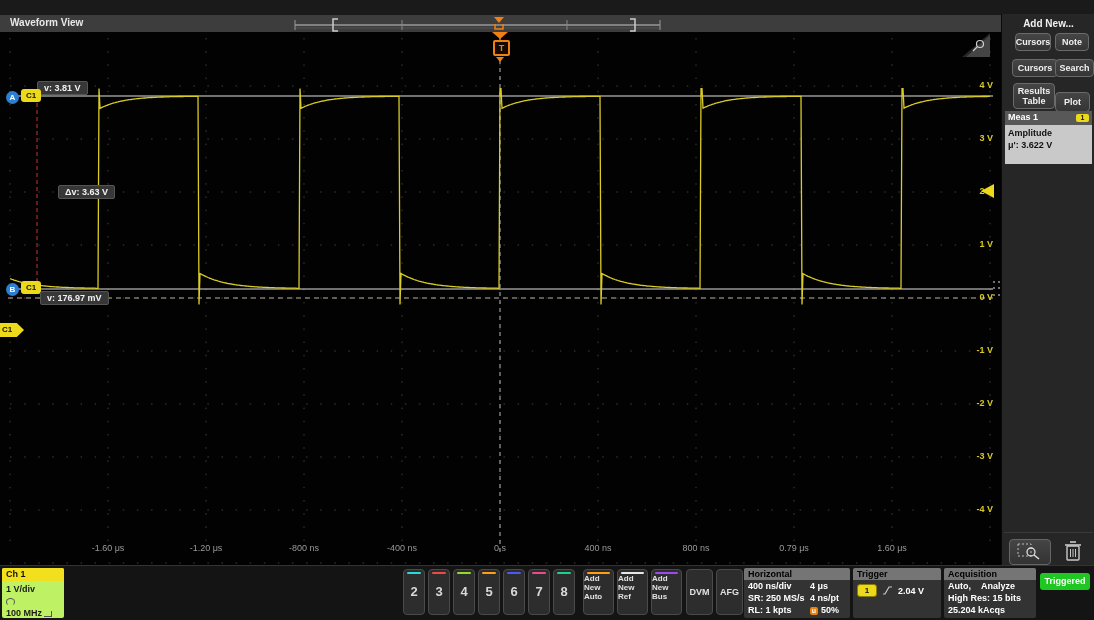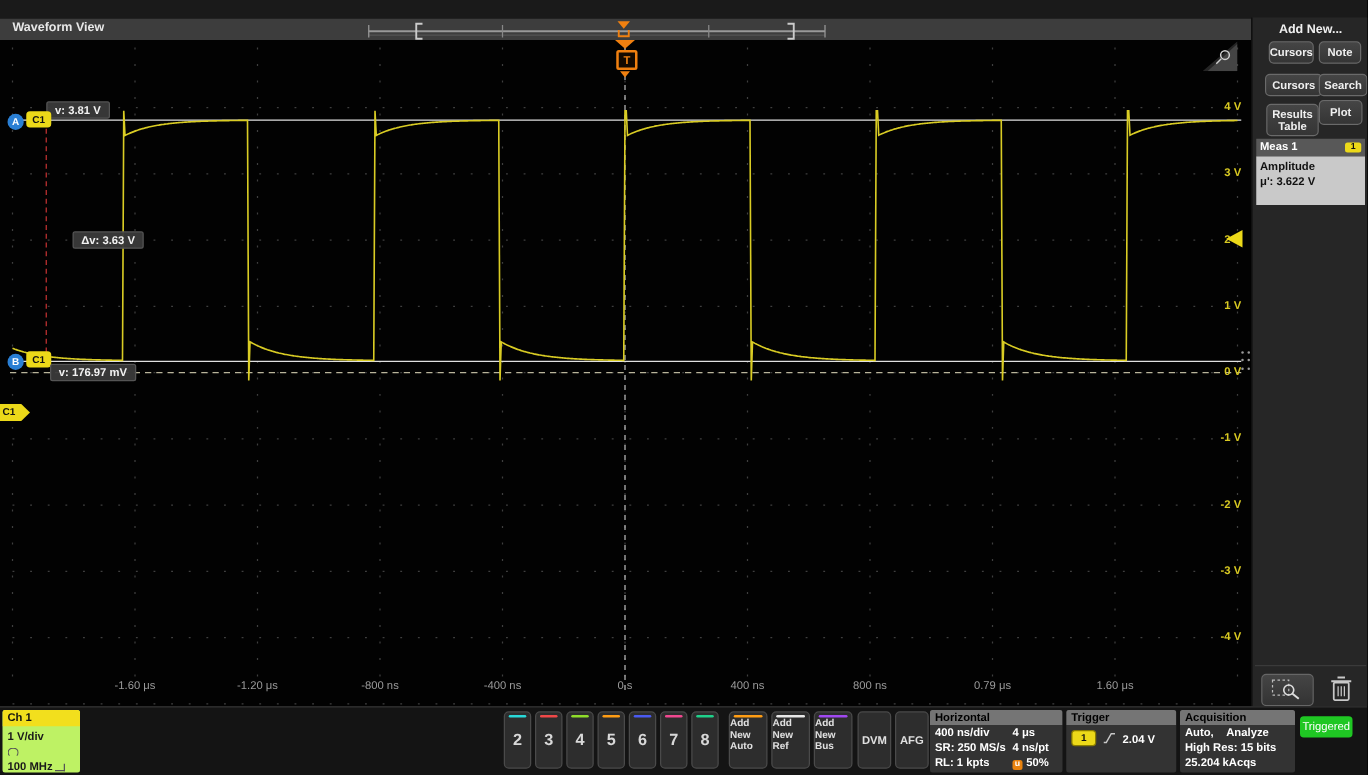--- a/index.html
+++ b/index.html
@@ -67,22 +67,22 @@
   .add-btn{position:absolute;top:3px;width:31px;height:46px;background:#2d2d2d;border:1px solid #4a4a4a;
            border-radius:4px;color:#e0e0e0;font-size:8px;font-weight:700;text-align:left;cursor:pointer;
            line-height:9px;box-sizing:border-box;}
   .misc-btn{position:absolute;top:3px;width:27px;height:46px;background:#2d2d2d;border:1px solid #4a4a4a;
            border-radius:4px;color:#e0e0e0;font-size:9px;font-weight:700;text-align:center;cursor:pointer;
            display:flex;align-items:center;justify-content:center;box-sizing:border-box;}
   .bb-panel{position:absolute;top:2px;height:50px;background:#333;border-radius:2px;overflow:hidden;cursor:pointer;}
   .bb-head{height:12px;background:#757575;color:#000;font-size:9px;font-weight:700;padding:0 0 0 4px;line-height:12px;}
   .bb-row{display:flex;color:#fff;font-size:9px;font-weight:700;line-height:12px;padding-left:4px;}
   .bb-col1{width:62px;}
-  #triggered-btn{position:absolute;left:1040px;top:7px;width:42px;height:17px;background:#1fc723;border-radius:3px;
-           color:#fff;font-size:9px;font-weight:400;text-align:center;line-height:17px;cursor:default;}
+  #triggered-btn{position:absolute;left:1040px;top:7px;width:50px;height:17px;background:#1fc723;border-radius:3px;
+           color:#fff;font-size:9px;font-weight:700;text-align:center;line-height:17px;cursor:default;}
   .probe-ico{display:inline-block;width:7px;height:6px;border:1px solid #555;border-radius:50%;border-bottom-color:transparent;vertical-align:middle;}
   .bw-ico{display:inline-block;width:7px;height:5px;border-bottom:1px solid #555;border-right:1px solid #555;vertical-align:middle;margin-left:2px;}
   .pos-ico{display:inline-block;width:8px;height:8px;background:#e8820e;border-radius:2px;color:#fff;
            font-size:7px;line-height:8px;text-align:center;font-weight:700;margin-right:3px;}
   .trig-src{display:inline-block;width:18px;height:11px;background:#ecd919;border:1px solid #8a7d00;border-radius:3px;
            color:#111;font-size:8px;font-weight:700;text-align:center;line-height:11px;}
 </style>
 </head>
 <body>
 
@@ -193,21 +193,21 @@
   </div>
 
   <div id="rightpanel" class="abs">
     <div id="addnew-title">Add New...</div>
     <div id="rp-buttons">
         <div class="rp-btn" style="left: 13px; top: 19px; width: 34px; height: 16px;">Cursors</div>
         <div class="rp-btn" style="left: 53px; top: 19px; width: 32px; height: 16px;">Note</div>
         <div class="rp-btn" style="left: 10px; top: 45px; width: 44px; height: 16px;">Cursors</div>
         <div class="rp-btn" style="left: 53px; top: 45px; width: 37px; height: 16px;">Search</div>
         <div class="rp-btn" style="left: 11px; top: 69px; width: 40px; height: 24px;">Results Table</div>
-        <div class="rp-btn" style="left: 53px; top: 66px; width: 33px; height: 18px;">Plot</div>
+        <div class="rp-btn" style="left: 53px; top: 78px; width: 33px; height: 18px;">Plot</div>
       </div>
     <div id="meas-panel">
       <div id="meas-header">
         <span>Meas 1</span>
         <span id="meas-badge">1</span>
       </div>
       <div id="meas-body">
         <div>Amplitude</div>
         <div>μ': 3.622 V</div>
       </div>

